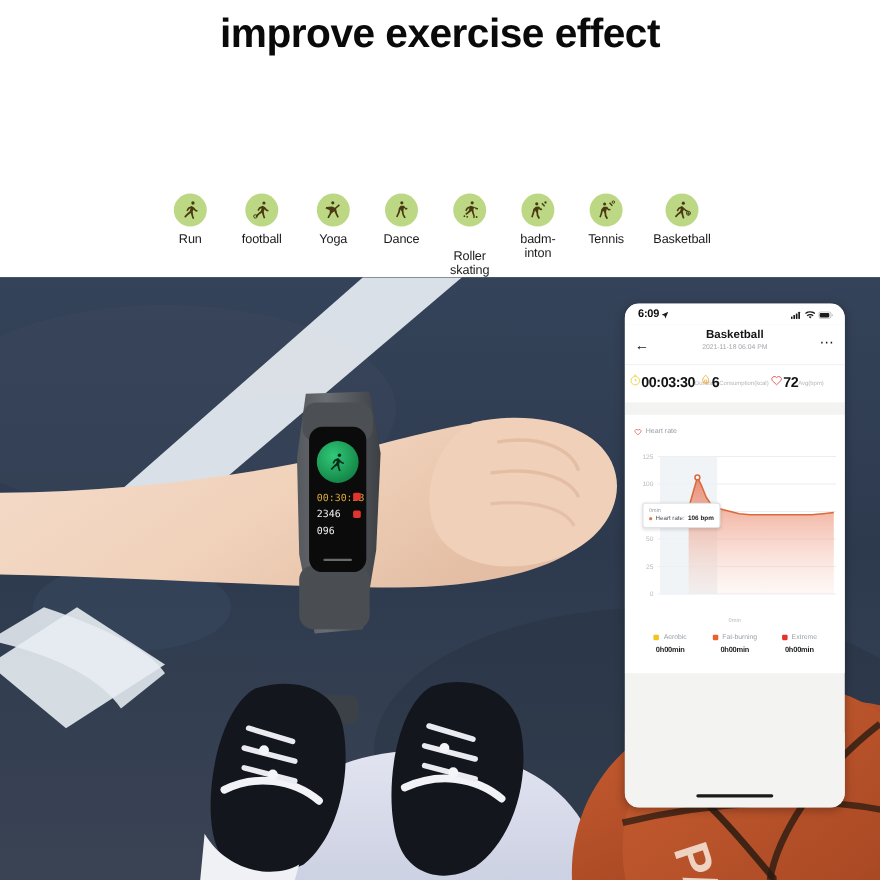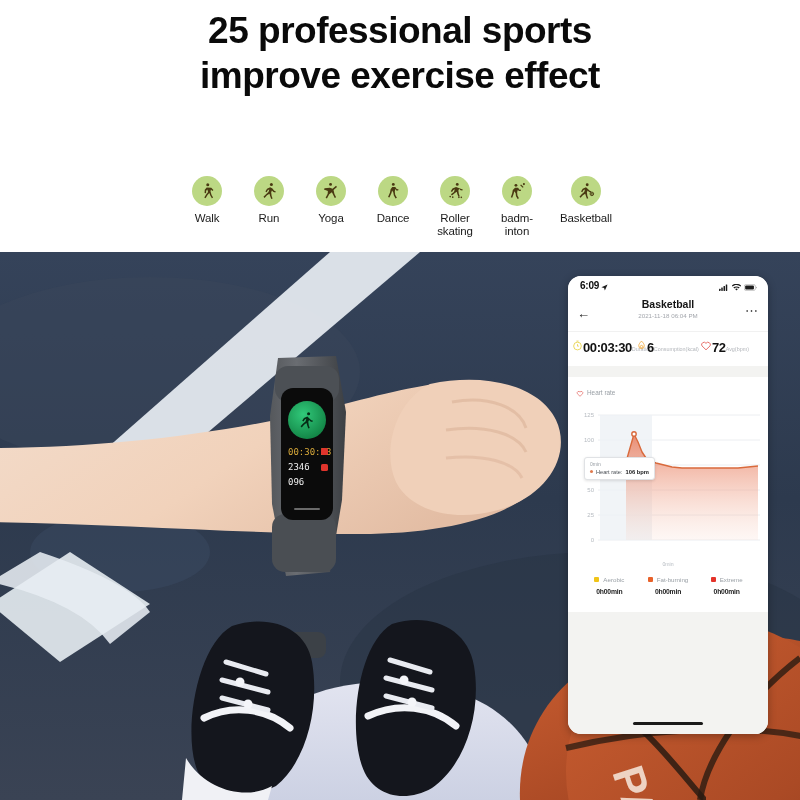--- a/index.html
+++ b/index.html
@@ -42,21 +42,21 @@
   .sport .bubble svg{display:block;}
   .sport .lbl{
     font-size:11.5px;color:#1b1b1b;text-align:center;line-height:1.12;
     font-weight:400;letter-spacing:-0.1px;
   }
   
   .sport.w-football{width:68px;}
   .sport.w-cycling{width:66px;}
   .sport.w-basket{width:76px;}
   .sport.w-mount{width:74px;}
-  .sport.w-roller{width:62px;}
+  .sport.w-roller{width:62px;gap:15px;}
 
   
   .photo{
     position:absolute;left:0;top:252px;width:800px;height:548px;
     overflow:hidden;
     background:#2f3c50;
   }
   .photo svg{display:block;width:800px;height:548px;}
 
   
@@ -129,46 +129,46 @@
     position:absolute;left:50%;transform:translateX(-50%);
     bottom:9px;width:70px;height:3px;border-radius:2px;background:#1a1a1a;
   }
 </style>
 </head>
 <body>
 
 <div class="page">
 
   <div class="headline">
-    <span class="ln">25 professional sports</span>
     <span class="ln">improve exercise effect</span>
   </div>
 
   <div class="sports-strip">
 
-    <div class="sport">
-      <span class="bubble">
-        <svg width="18" height="18" viewBox="0 0 24 24" fill="#4a3a12">
-          <circle cx="13" cy="3.6" r="2"></circle>
-          <path d="M11.6 7.2 9 10.4l-.2 4.4 1.9.1.2-3.4 1.6-1.5.9 3.2-2.6 3.3-2.4 4 1.7 1 2.6-4.2 2.4-2.7 1.3 3.4 2.1 3.5 1.6-1-2-3.3-1.4-4.6.5-2.6 2 1.9 1.4-1.4-2.9-2.8z"></path>
-        </svg>
-      </span>
-      <span class="lbl">Walk</span>
-    </div>
 
     <div class="sport">
       <span class="bubble">
         <svg width="18" height="18" viewBox="0 0 24 24" fill="#4a3a12">
           <circle cx="15.2" cy="3.4" r="2"></circle>
           <path d="M13.6 7 9.4 8.9 7.2 12.5l1.6 1 1.8-2.8 1.8-.8-1.1 3.5-3.6 3.1-3.1 3.3 1.5 1.4 3.2-3.4 3.3-2.3 1 3.5 1.4 3.8 1.8-.7-1.3-3.6-.6-4.7 1-2.5 2 2.1 2.6.6.4-1.8-2-.5-2.3-3z"></path>
         </svg>
       </span>
       <span class="lbl">Run</span>
     </div>
 
+    <div class="sport w-football">
+      <span class="bubble">
+        <svg width="18" height="18" viewBox="0 0 24 24" fill="#4a3a12">
+          <circle cx="14.6" cy="3.4" r="1.9"></circle>
+          <path d="M13 6.8 8.8 8.6 6.6 12.2l1.6 1 1.8-2.8 1.8-.7-1 3.3-3.5 3 -3 3.3 1.5 1.4 3.1-3.4 3.2-2.2 1 3.4 1.3 3.7 1.8-.7-1.2-3.5-.6-4.6 1-2.4 1.9 2 2.5.6.4-1.8-1.9-.5-2.2-2.9z"></path>
+          <circle cx="4.3" cy="19.6" r="2.1" fill="none" stroke="#4a3a12" stroke-width="1.2"></circle>
+        </svg>
+      </span>
+      <span class="lbl">football</span>
+    </div>
 
 
     <div class="sport">
       <span class="bubble">
         <svg width="18" height="18" viewBox="0 0 24 24" fill="#4a3a12">
           <circle cx="11.4" cy="3.2" r="1.9"></circle>
           <path d="M3.4 8.2 2.6 10l5.2 2.1-.2 3.6-2.8 5.2 1.8 1 3-5.6 3.6-2.8 1.5 3.1 2.3 4.6 1.8-.9-2.2-4.4-1.2-5.4 4.6-4-1.3-1.5-4.6 4-3.6-1.4z"></path>
         </svg>
       </span>
       <span class="lbl">Yoga</span>
@@ -203,20 +203,31 @@
         <svg width="18" height="18" viewBox="0 0 24 24" fill="#4a3a12">
           <circle cx="10.6" cy="4.4" r="1.9"></circle>
           <path d="M9.4 7.8 6.4 10.6 5.6 15l-1.8 5.4 1.8.7 2-5.6.8-3.2 1.8 2.8.4 3.6 2.2 4 1.8-1-2-3.8-.4-4.4.8-3 1.8 1.6 2.4-.2-.2-1.9-1.6.2-2-2.6z"></path>
           <path d="M17.4 3.2 20.8 6.6 19.6 7.8 16.2 4.4z"></path>
           <circle cx="21.2" cy="2.8" r="1.4"></circle>
         </svg>
       </span>
       <span class="lbl">badm-<br>inton</span>
     </div>
 
+    <div class="sport">
+      <span class="bubble">
+        <svg width="18" height="18" viewBox="0 0 24 24" fill="#4a3a12">
+          <circle cx="10.2" cy="4.6" r="1.9"></circle>
+          <path d="M9 8 6.2 11 5.4 15.4l-1.6 5 1.8.7 1.8-5.3.8-3.2 1.8 2.8.4 3.6 2.2 4 1.8-1-2-3.8-.4-4.4.8-3 2 1.8 2.6-.3-.2-1.9-1.8.3-2.2-2.7z"></path>
+          <path d="M16.8 2.6 20.2 6 19 7.2 15.6 3.8z"></path>
+          <circle cx="20.8" cy="2.2" r="1.5" fill="none" stroke="#4a3a12" stroke-width="1.2"></circle>
+        </svg>
+      </span>
+      <span class="lbl">Tennis</span>
+    </div>
 
     <div class="sport w-basket">
       <span class="bubble">
         <svg width="18" height="18" viewBox="0 0 24 24" fill="#4a3a12">
           <circle cx="13.6" cy="3.6" r="1.9"></circle>
           <path d="M12 7 7.6 9 5.4 12.6l1.6 1 1.8-2.8 1.9-.8-1.1 3.4-3.4 3-2.9 3.2 1.5 1.4 3-3.3 3.1-2.2 1 3.3 1.3 3.6 1.8-.7-1.2-3.4-.6-4.5 1-2.4 1.9 2 2.4.6.4-1.8-1.9-.5z"></path>
           <circle cx="19.8" cy="15.8" r="2.4" fill="none" stroke="#4a3a12" stroke-width="1.2"></circle>
           <path d="M17.4 15.8h4.8M19.8 13.4v4.8" stroke="#4a3a12" stroke-width="0.9"></path>
         </svg>
       </span>

